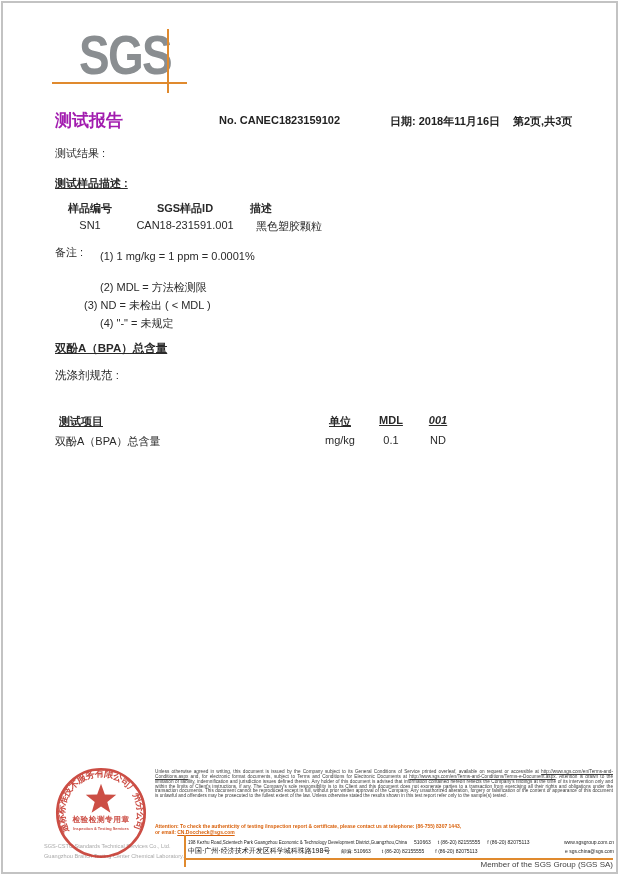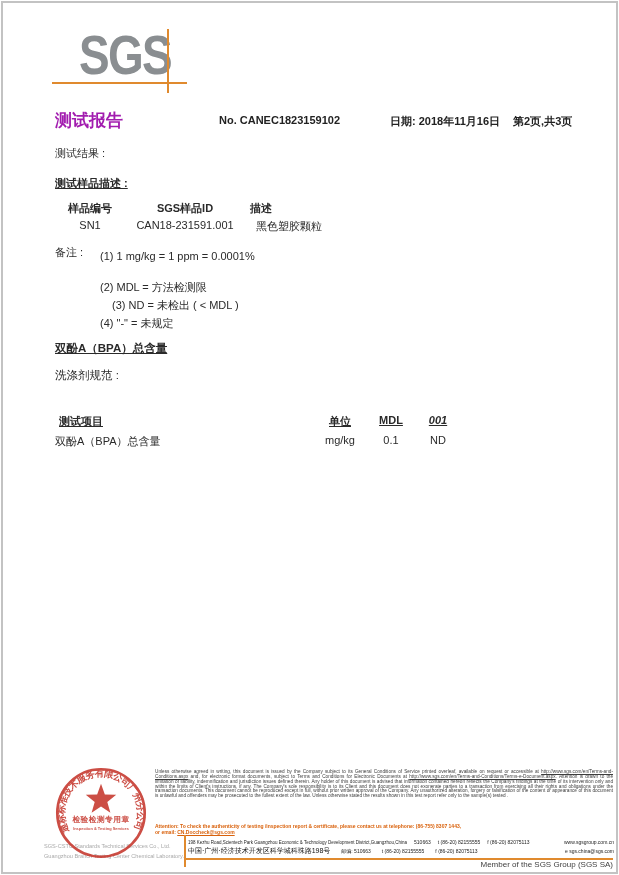--- a/index.html
+++ b/index.html
@@ -63,21 +63,21 @@
     <div class="abs t11 b cx" style="left:185px;top:201px;">SGS样品ID</div>
     <div class="abs t11 b" style="left:238px;top:201px;margin-left:12px;">描述</div>
     <div class="abs t11 cx" style="left:90px;top:219px;">SN1</div>
     <div class="abs t11 cx" style="left:185px;top:219px;">CAN18-231591.001</div>
     <div class="abs t11" style="left:256px;top:219px;">黑色塑胶颗粒</div>
   </div>
 
   <div class="abs t11" style="left:55px;top:245px;">备注 :</div>
   <div class="abs t11" style="left:100px;top:250px;">(1) 1 mg/kg = 1 ppm = 0.0001%</div>
   <div class="abs t11" style="left:100px;top:280px;">(2) MDL = 方法检测限</div>
-  <div class="abs t11" style="left:112px;top:298px;">(3) ND = 未检出 ( &lt; MDL )</div>
+  <div class="abs t11" style="left:84px;top:298px;">(3) ND = 未检出 ( &lt; MDL )</div>
   <div class="abs t11" style="left:100px;top:316px;">(4) "-" = 未规定</div>
 
   <div class="abs t115 b u" style="left:55px;top:341px;">双酚A（BPA）总含量</div>
   <div class="abs t115" style="left:55px;top:368px;">洗涤剂规范 :</div>
 
   <div>
     <div class="abs t11 b u" style="left:59px;top:414px;">测试项目</div>
     <div class="abs t11 b u cx" style="left:340px;top:414px;">单位</div>
     <div class="abs t11 b u cx" style="left:391px;top:414px;">MDL</div>
     <div class="abs t11 b u i cx" style="left:438px;top:414px;">001</div>

